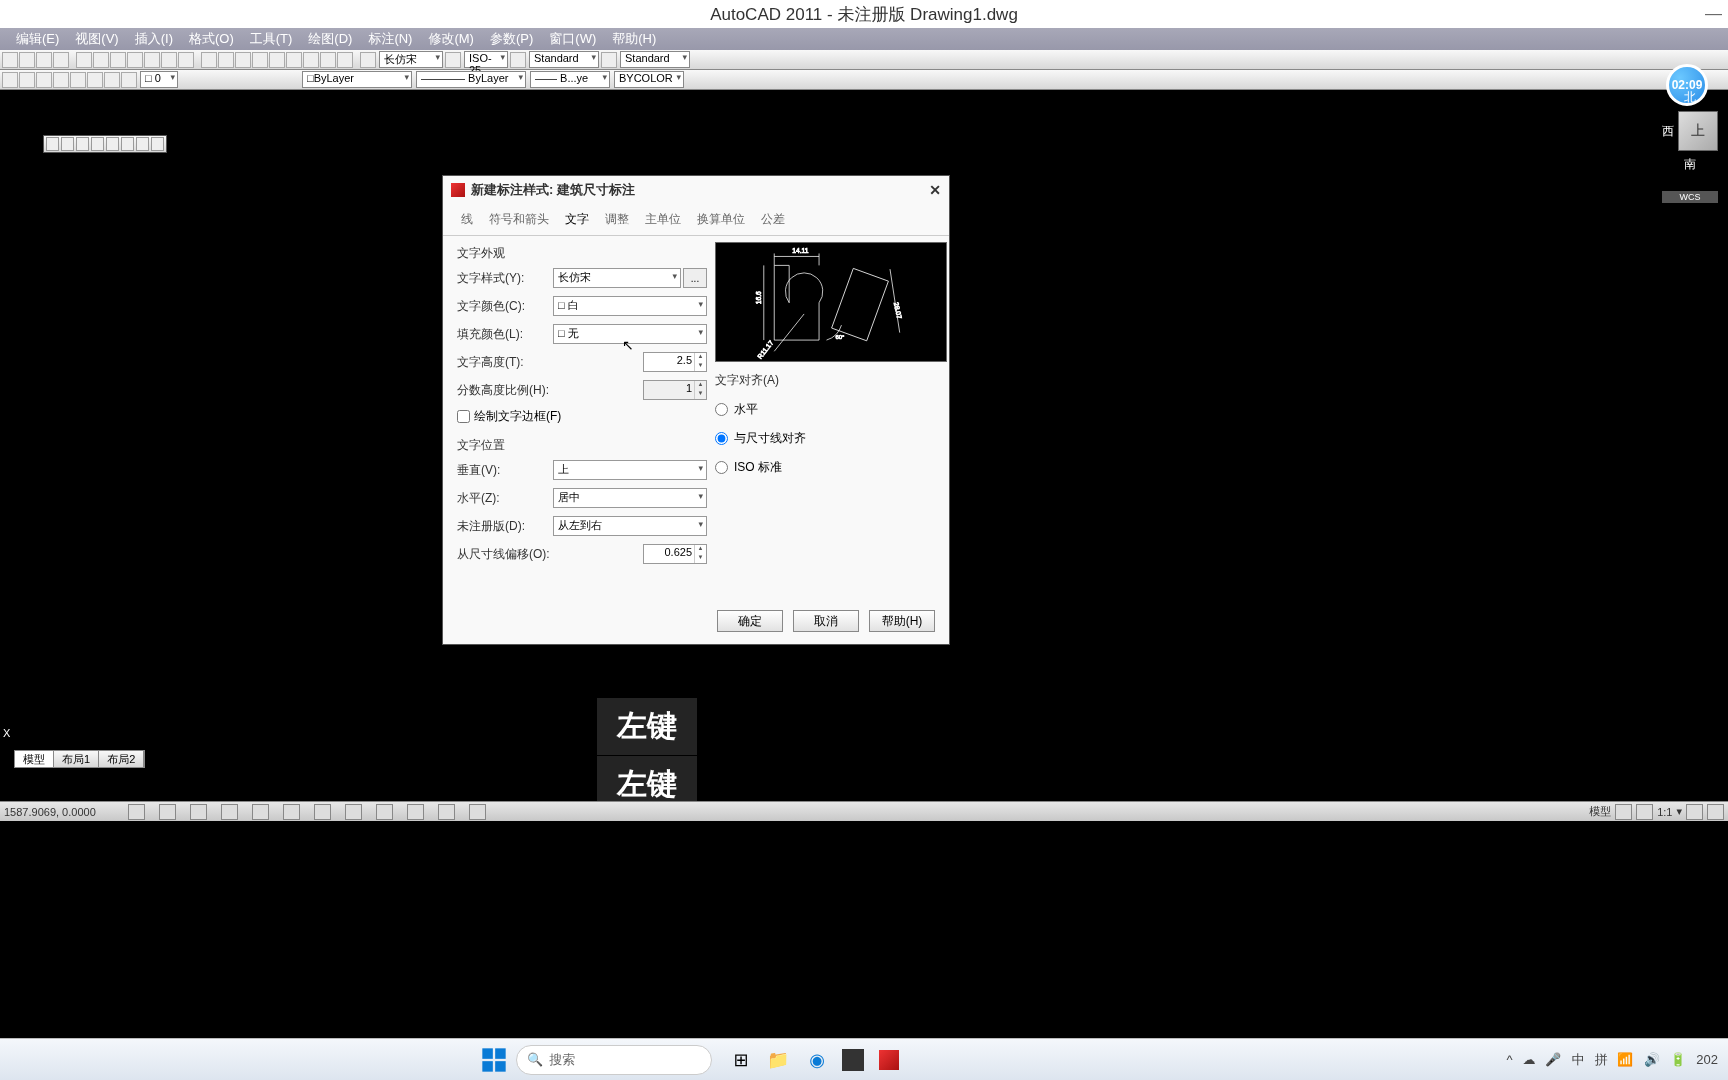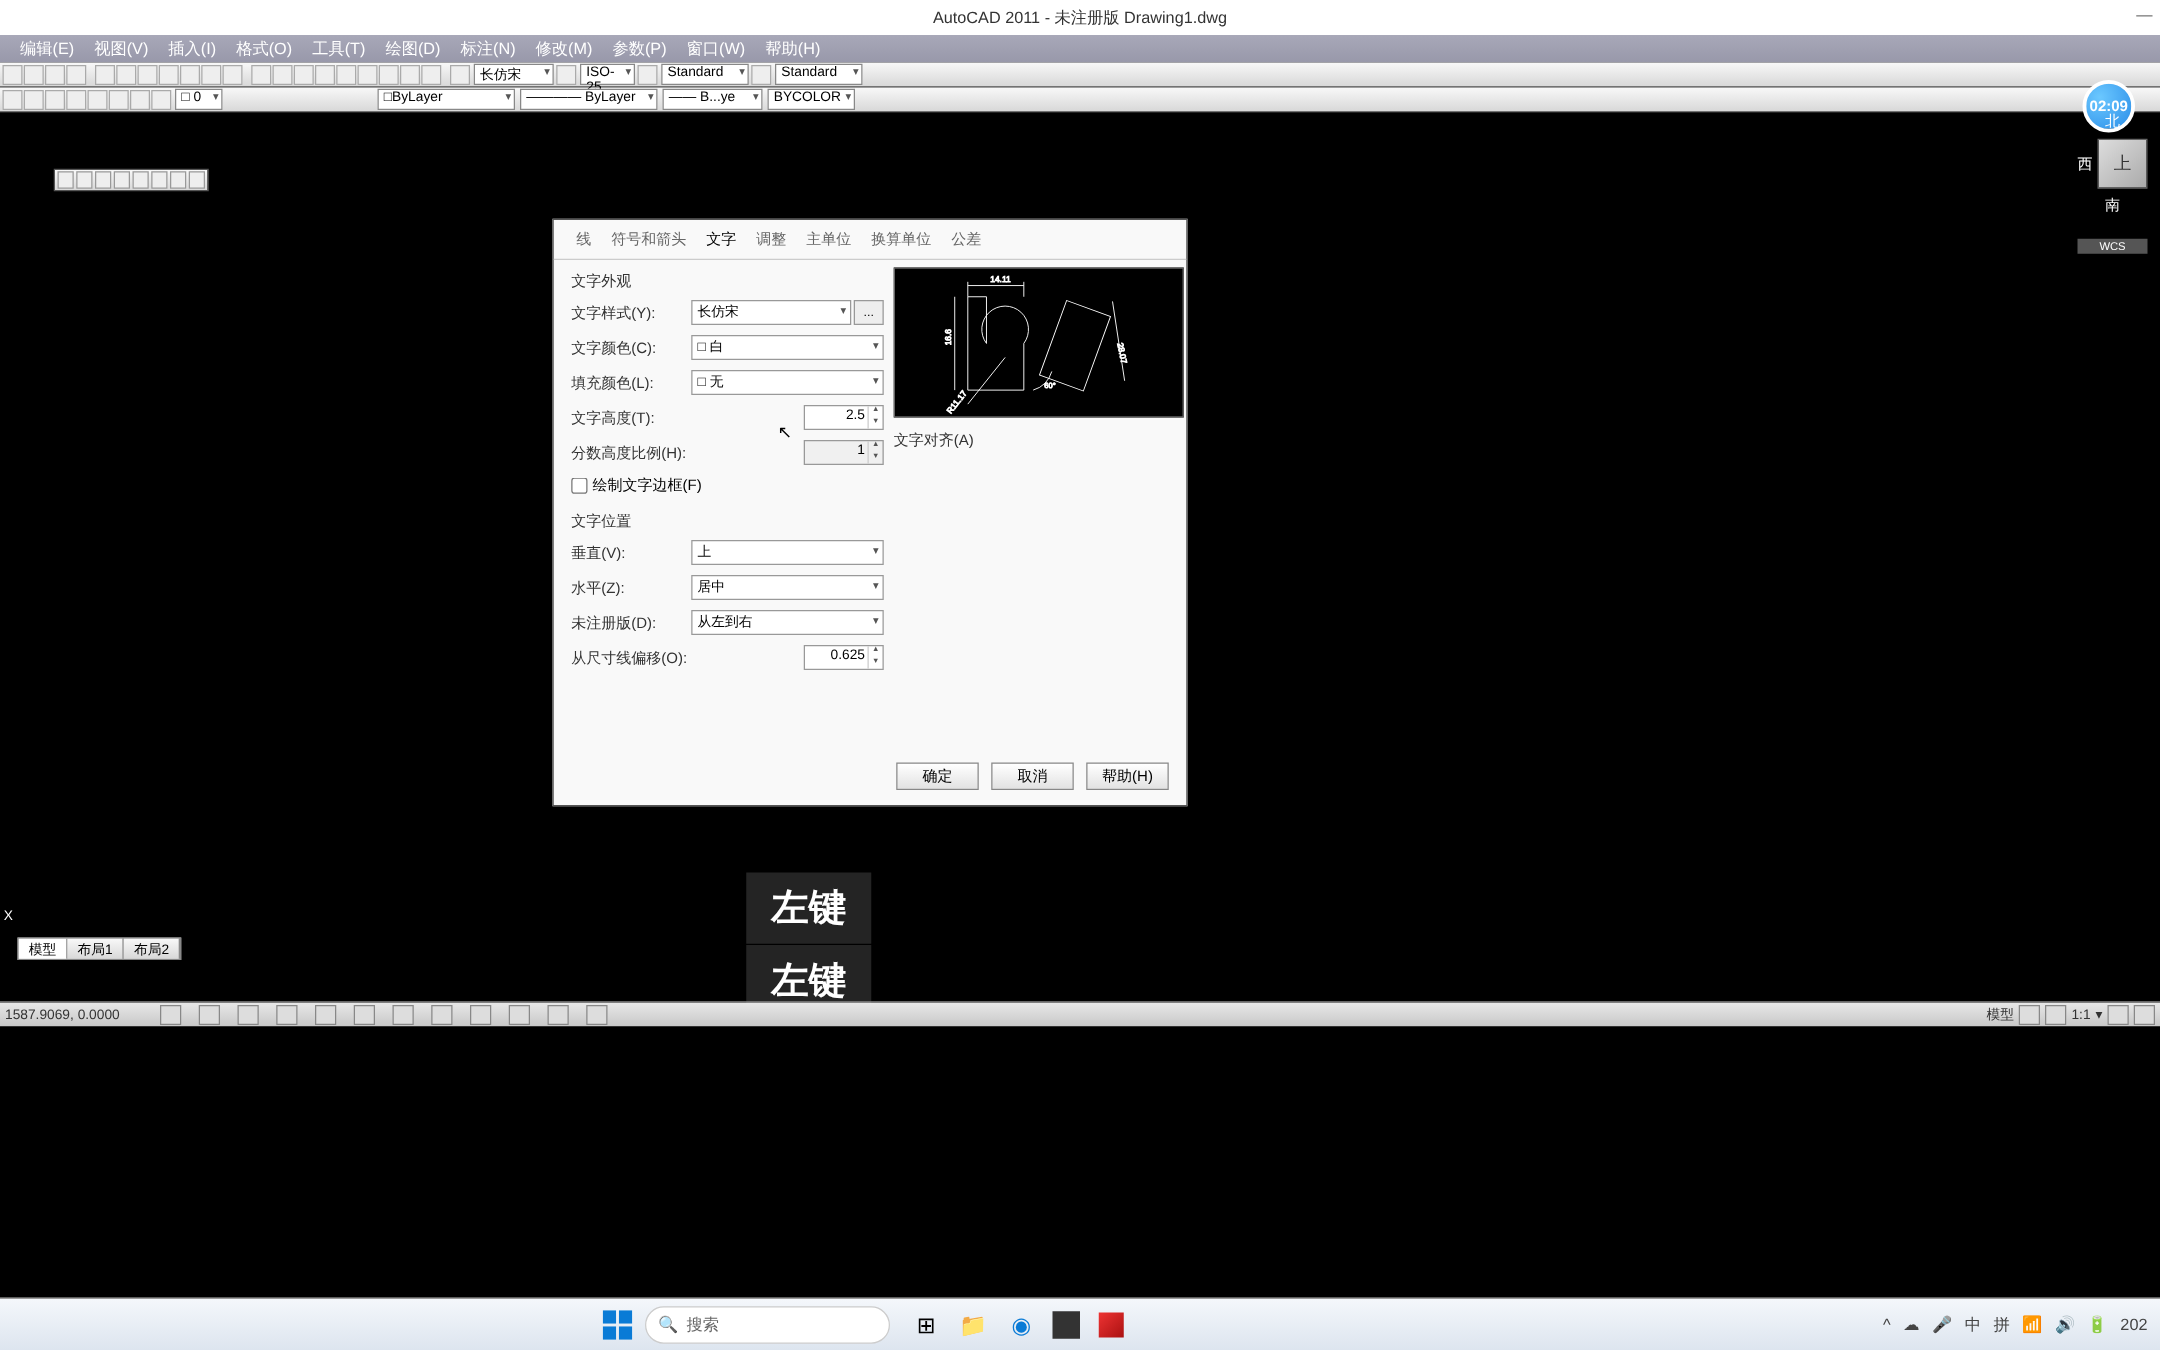--- a/index.html
+++ b/index.html
@@ -1,19 +1,19 @@
 <!DOCTYPE html>
 <html><head>
 <meta charset="utf-8">
 <style>
 * { margin: 0; padding: 0; box-sizing: border-box; font-family: "Microsoft YaHei", SimSun, sans-serif; }
 body { width: 1728px; height: 1080px; background: #000; overflow: hidden; position: relative; font-size: 12px; }
 
 
-.titlebar { height: 28px; background: #fff; display: flex; align-items: center; justify-content: center; color: #333; font-size: 13px; position: relative; }
+.titlebar { height: 28px; background: #fff; display: flex; align-items: center; justify-content: center; color: #333; font-size: 17px; position: relative; }
 .titlebar .win-btns { position: absolute; right: 6px; top: 4px; display: flex; gap: 14px; color: #666; }
 
 
 .menubar { height: 22px; background: linear-gradient(#a8a8b8,#9898aa); display: flex; padding-left: 16px; color: #fff; font-size: 13px; align-items: center; }
 .menubar span { margin-right: 16px; cursor: default; }
 
 
 .toolbar1 { height: 20px; background: linear-gradient(#f8f8f8,#d8d8d8); border-bottom: 1px solid #888; display: flex; align-items: center; padding: 0 2px; font-size: 11px; }
 .toolbar1 .tbtn { width: 16px; height: 16px; border: 1px solid #aaa; margin-right: 1px; background: #eee; }
 .toolbar1 .sep { width: 6px; }
@@ -199,20 +199,25 @@
   <div class="lbl">北</div>
   <div style="display:flex;align-items:center;gap:4px;justify-content:center">
     <span>西</span>
     <div class="cube">上</div>
   </div>
   <div class="lbl">南</div>
   <div class="lbl" style="background:#555;padding:1px 4px;font-size:9px;margin-top:18px">WCS</div>
 </div>
 
 <div class="dialog">
+  <div class="dlg-title">
+    <span class="auto-icon"></span>
+    <span>新建标注样式: 建筑尺寸标注</span>
+    <span class="dlg-close">✕</span>
+  </div>
   <div class="dlg-tabs">
     <span>线</span>
     <span>符号和箭头</span>
     <span class="active">文字</span>
     <span>调整</span>
     <span>主单位</span>
     <span>换算单位</span>
     <span>公差</span>
   </div>
   <div class="dlg-body">
@@ -305,20 +310,34 @@
             <line x1="195" y1="35" x2="208" y2="120"></line>
             <text x="200" y="80" fill="#fff" font-size="9" transform="rotate(78 200 80)">28.07</text>
             <line x1="80" y1="95" x2="40" y2="145"></line>
             <text x="18" y="148" fill="#fff" font-size="9" transform="rotate(-52 28 148)">R11.17</text>
             <path d="M 110 130 A 30 30 0 0 0 130 110"></path>
             <text x="122" y="128" fill="#fff" font-size="8">60°</text>
           </g>
         </svg>
       </div>
       <div class="grp-label">文字对齐(A)</div>
+      <div class="radio-grp">
+        <div class="radio-row">
+          <input type="radio" name="al" style="">
+            <span>水平</span>
+        </div>
+        <div class="radio-row">
+          <input type="radio" name="al" checked="" style="">
+            <span>与尺寸线对齐</span>
+        </div>
+        <div class="radio-row">
+          <input type="radio" name="al" style="">
+            <span>ISO 标准</span>
+        </div>
+      </div>
     </div>
   </div>
   <div class="dlg-btns">
     <button>确定</button>
     <button>取消</button>
     <button>帮助(H)</button>
   </div>
 </div>
 
 <div style="position:absolute;top:337px;left:622px;color:#000;font-size:14px;pointer-events:none">↖</div>

